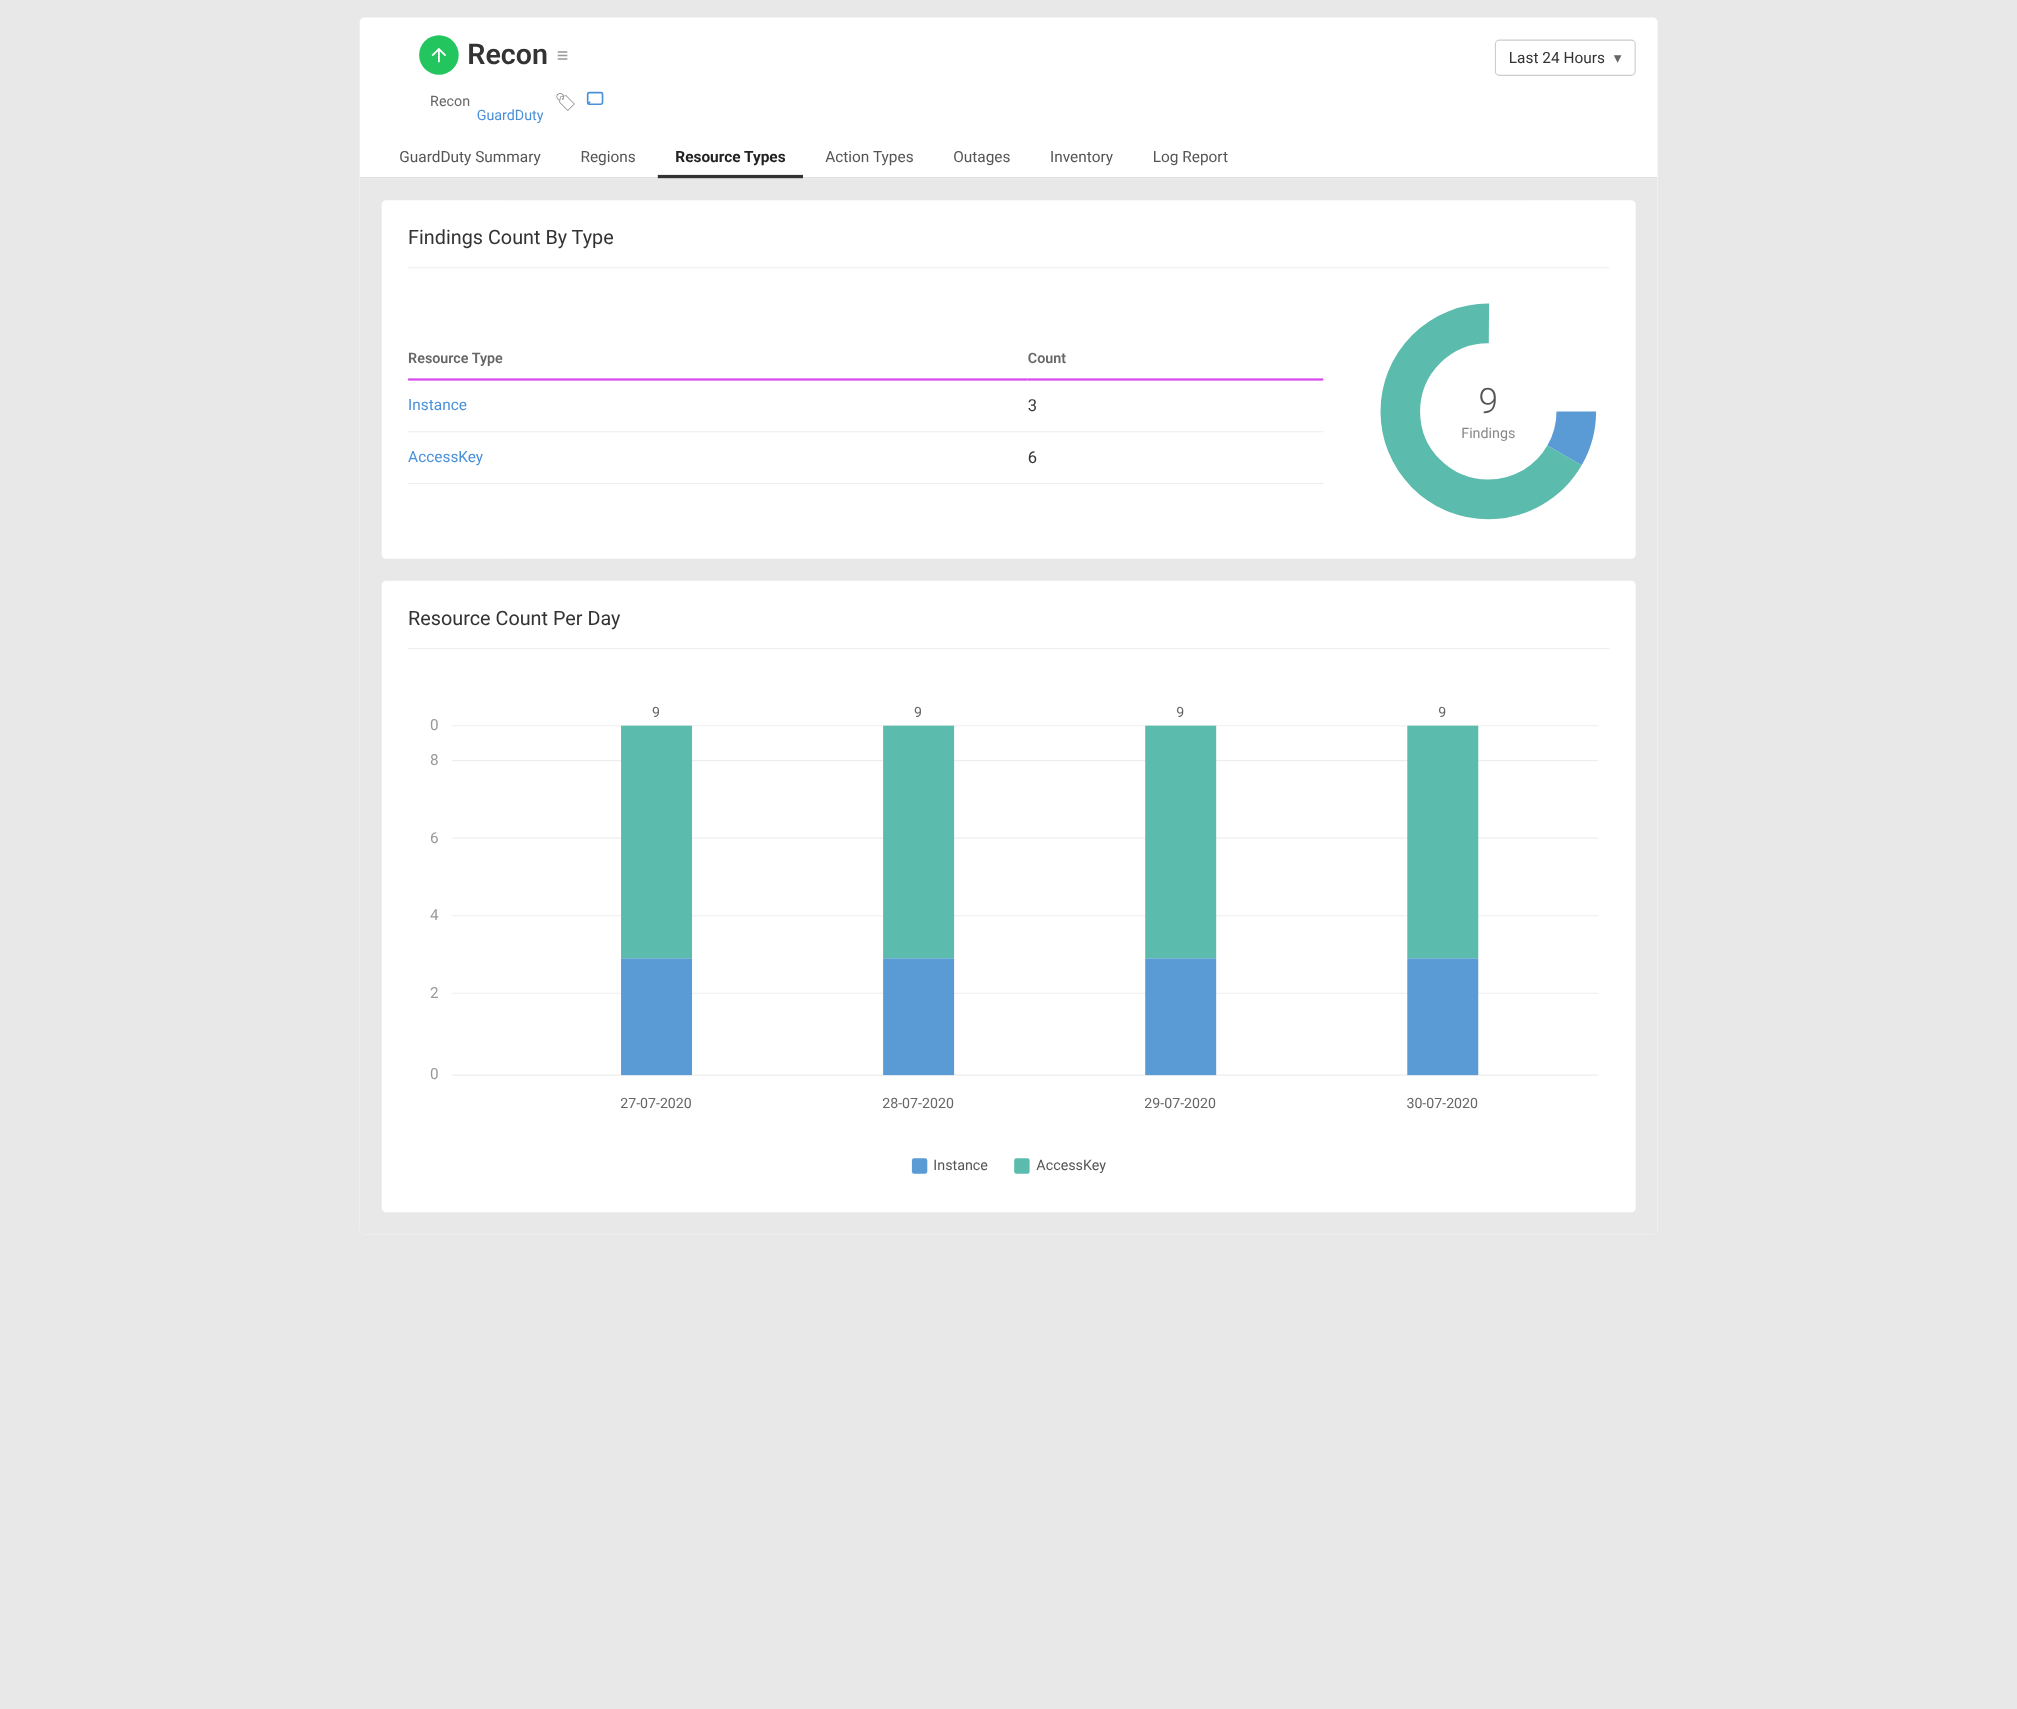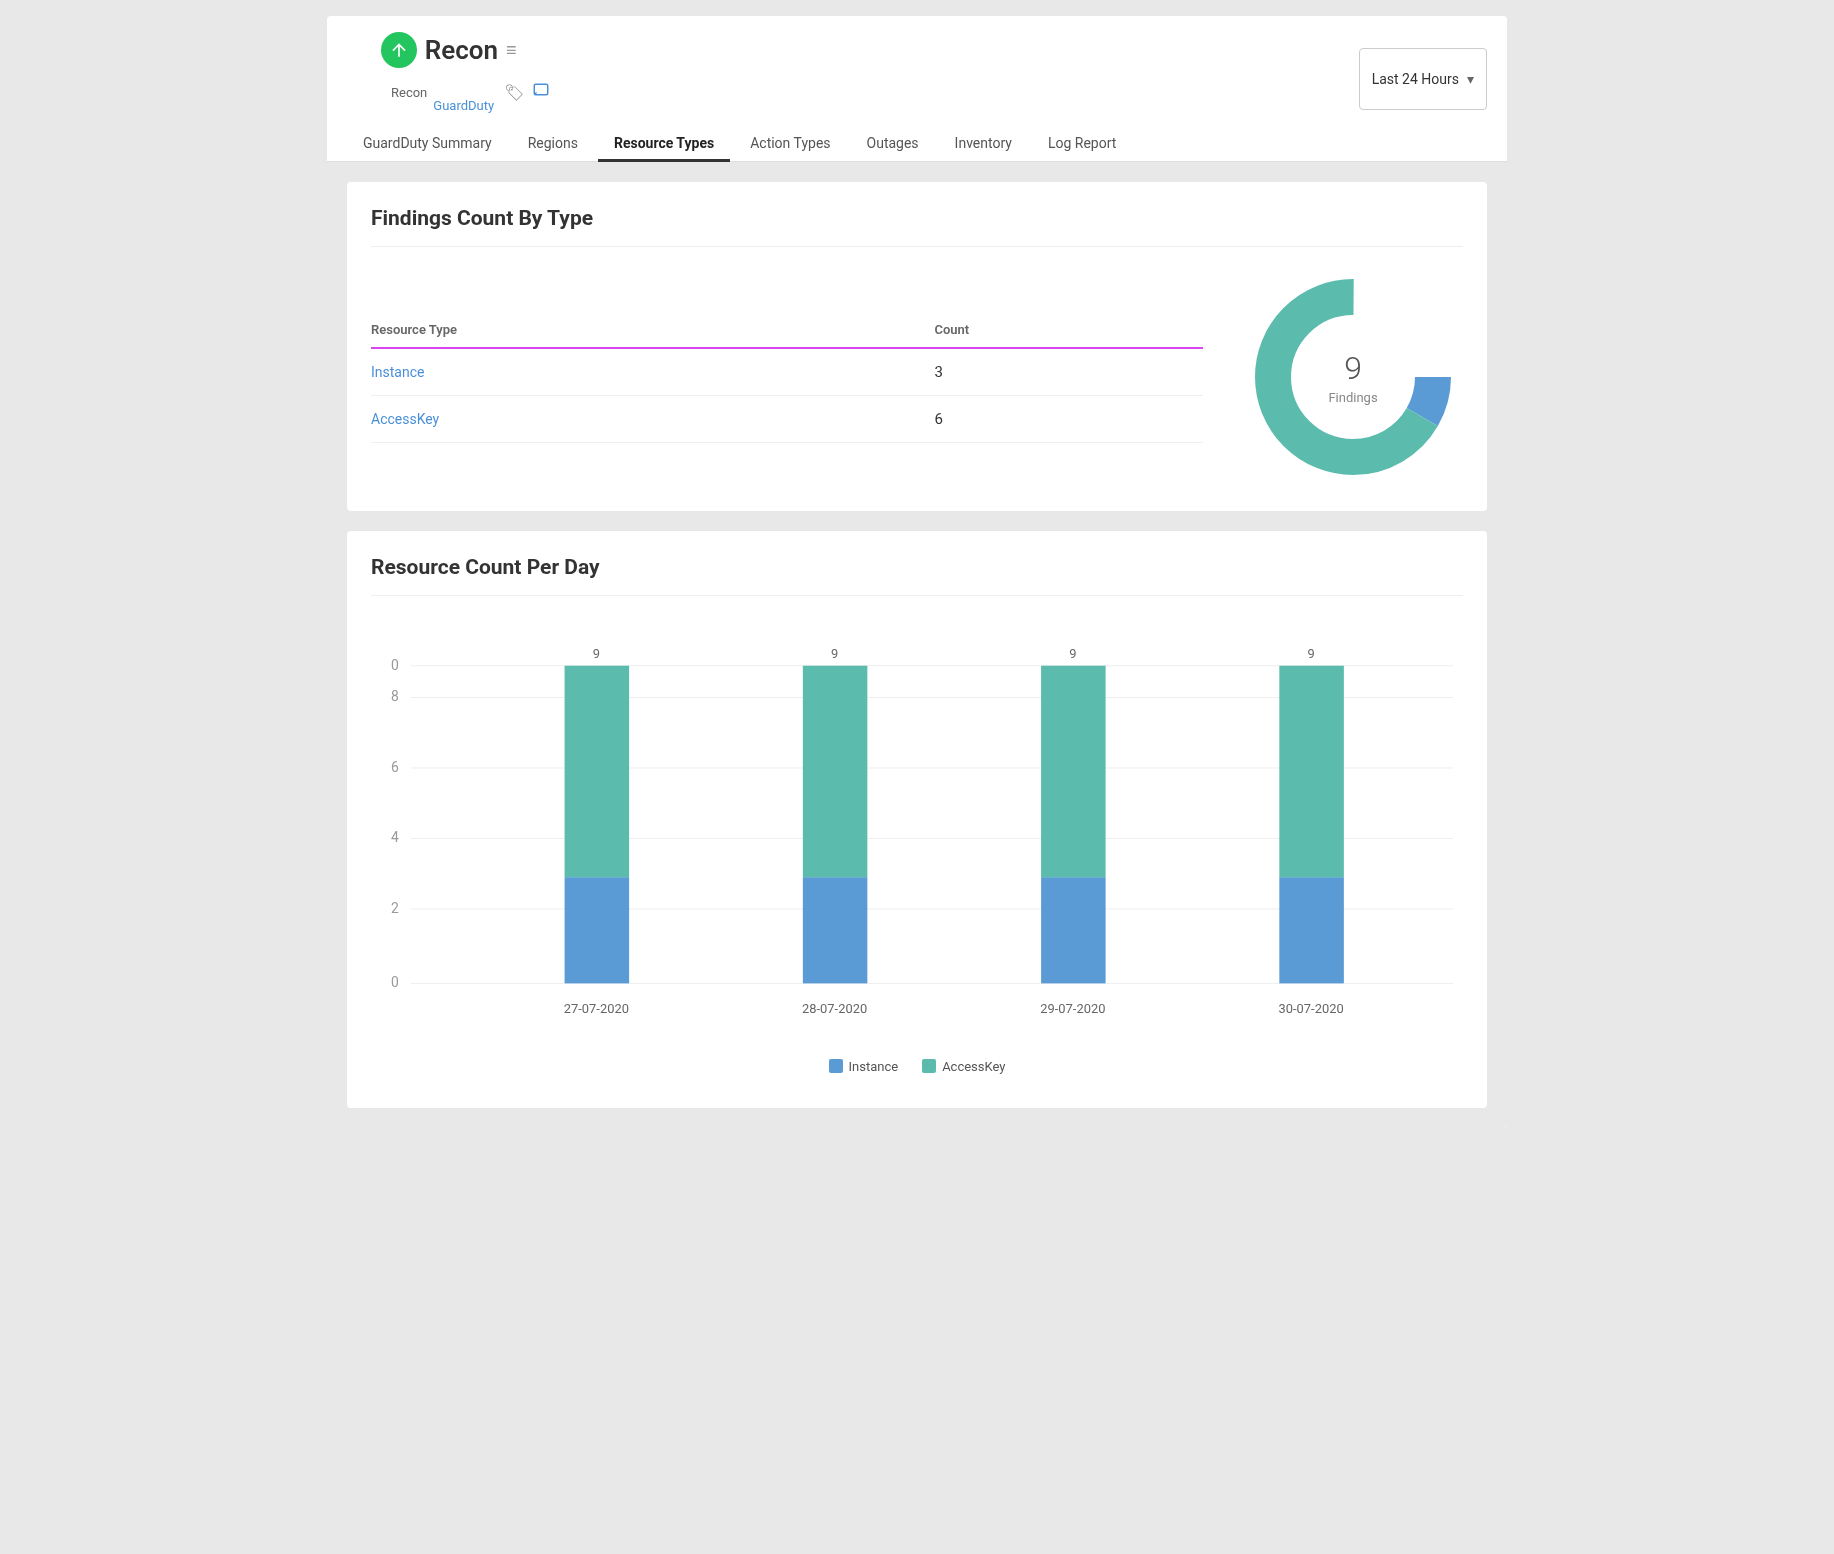--- a/index.html
+++ b/index.html
@@ -84,26 +84,26 @@
       color: #888;
       font-size: 16px;
       cursor: pointer;
     }
     
     .time-selector {
       display: flex;
       align-items: center;
       border: 1px solid #ccc;
       border-radius: 4px;
-      padding: 22px 12px;
+      padding: 7px 12px;
       font-size: 14px;
       color: #333;
       cursor: pointer;
       gap: 8px;
-      margin-top: 16px;
+      margin-top: 4px;
       justify-content: space-between;
     }
     .time-selector .chevron {
       color: #666;
     }
     
     .nav-tabs {
       display: flex;
       padding: 0 20px;
       margin-top: 12px;
@@ -138,22 +138,22 @@
       display: flex;
       flex-direction: column;
       gap: 20px;
     }
     .card {
       background: #fff;
       border-radius: 4px;
       padding: 24px;
     }
     .card-title {
-      font-size: 21px;
-      font-weight: 700;
+      font-size: 18px;
+      font-weight: 400;
       color: #333;
       margin-bottom: 20px;
       padding-bottom: 16px;
       border-bottom: 1px solid #eee;
     }
     
     .findings-layout {
       display: flex;
       align-items: center;
       gap: 40px;

